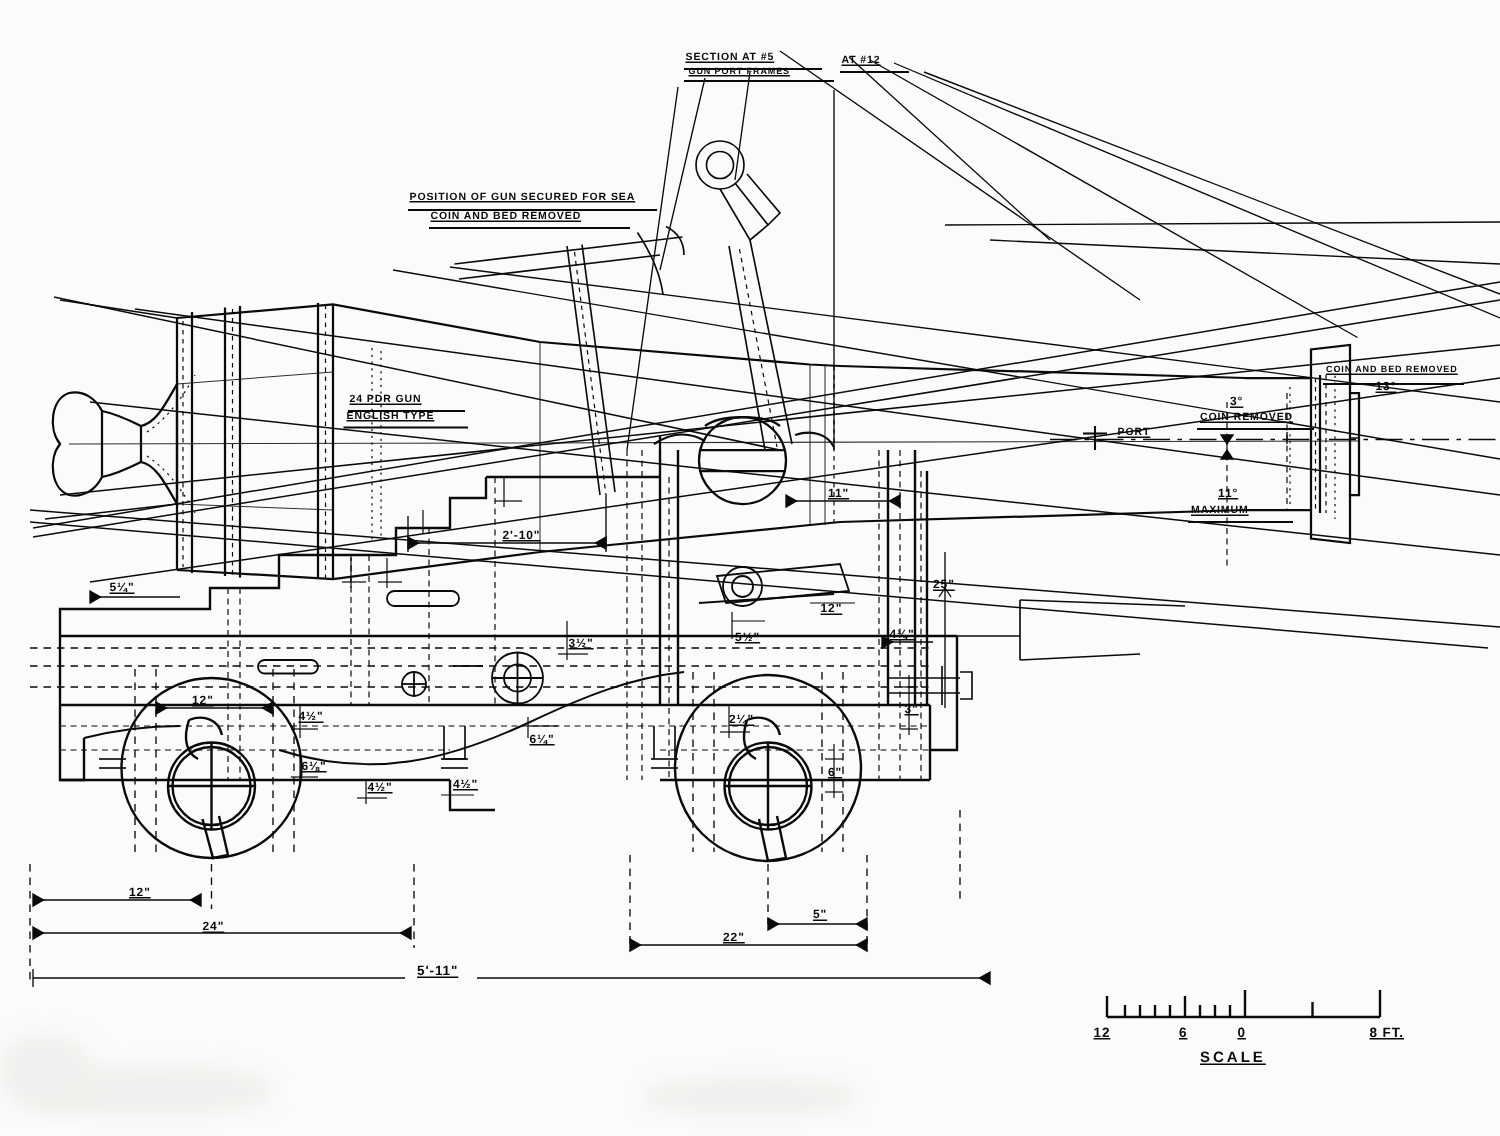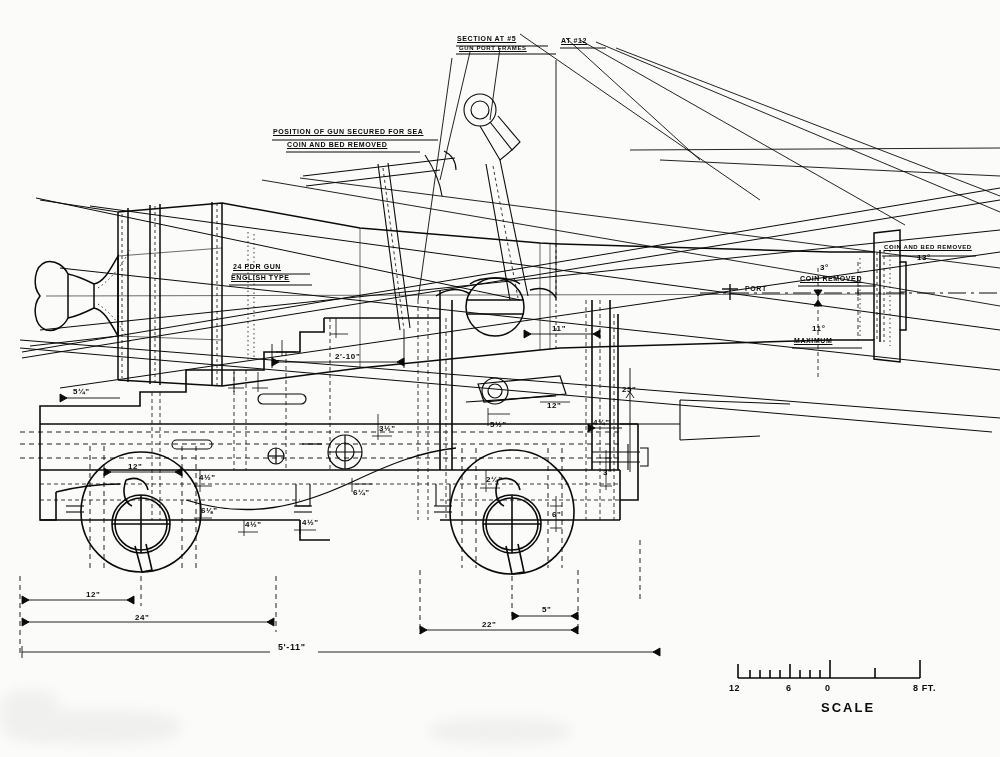--- a/index.html
+++ b/index.html
@@ -3,26 +3,26 @@
 <meta charset="utf-8">
 <style>
   html,body{margin:0;padding:0;background:#fff;}
   body{width:1000px;height:757px;overflow:hidden;
        font-family:"Liberation Sans", sans-serif;}
   #sheet{position:relative;width:1000px;height:757px;
          background:#fbfbfa;overflow:hidden;}
   #sheet svg{position:absolute;left:0;top:0;}
   .lbl{position:absolute;font-family:"Liberation Sans", sans-serif;
        color:#0a0a0a;white-space:nowrap;letter-spacing:.6px;
-       font-weight:700;}
+       font-weight:700;text-decoration:underline;}
   .title-lbl{font-size:7px;text-decoration:underline;}
   .dim{font-size:8px;font-weight:700;}
   .deg{font-size:8px;font-weight:700;}
   .scale-num{font-size:9px;font-weight:700;}
-  .scale-word{font-size:13px;font-weight:700;letter-spacing:2px;margin-left:21px;}
+  .scale-word{font-size:10px;font-weight:700;letter-spacing:2px;}
   .smudge{position:absolute;background:#f0f0ee;border-radius:40%;
           filter:blur(6px);}
 </style>
 </head>
 <body>
 
 <div id="sheet">
 
   <div class="smudge" style="left:20px;top:710px;width:160px;height:34px;"></div>
   <div class="smudge" style="left:430px;top:718px;width:140px;height:26px;"></div>

